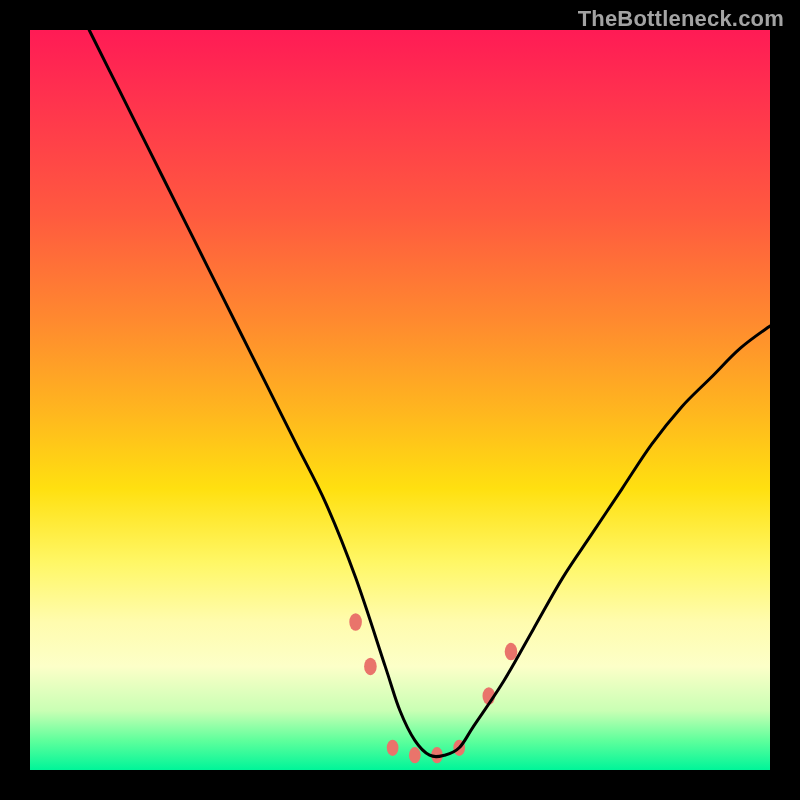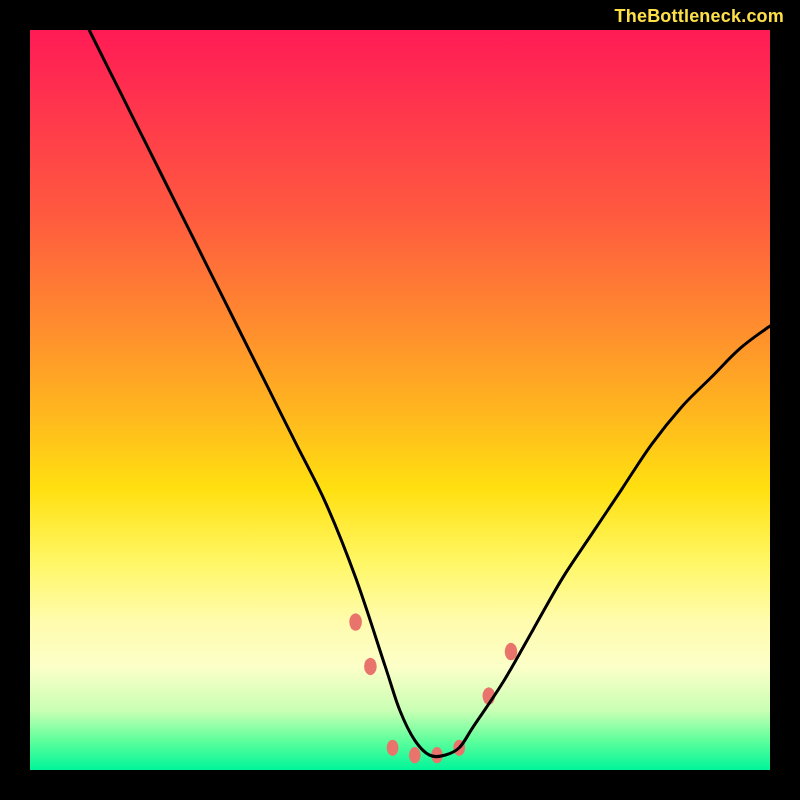--- a/index.html
+++ b/index.html
@@ -39,22 +39,22 @@
       #fcffc8 86%,
       #c9ffb4 92%,
       #5fff9c 96%,
       #00f599 100%
     );
   }
   .watermark {
     position: absolute;
     top: 6px;
     right: 16px;
-    color: #fde047;
-    font-size: 18px;
+    color: #a3a3a3;
+    font-size: 22px;
     font-weight: 600;
     letter-spacing: 0.2px;
     user-select: none;
     text-align: center;
   }
   svg.curve {
     position: absolute;
     top: 0;
     left: 0;
     width: 740px;

